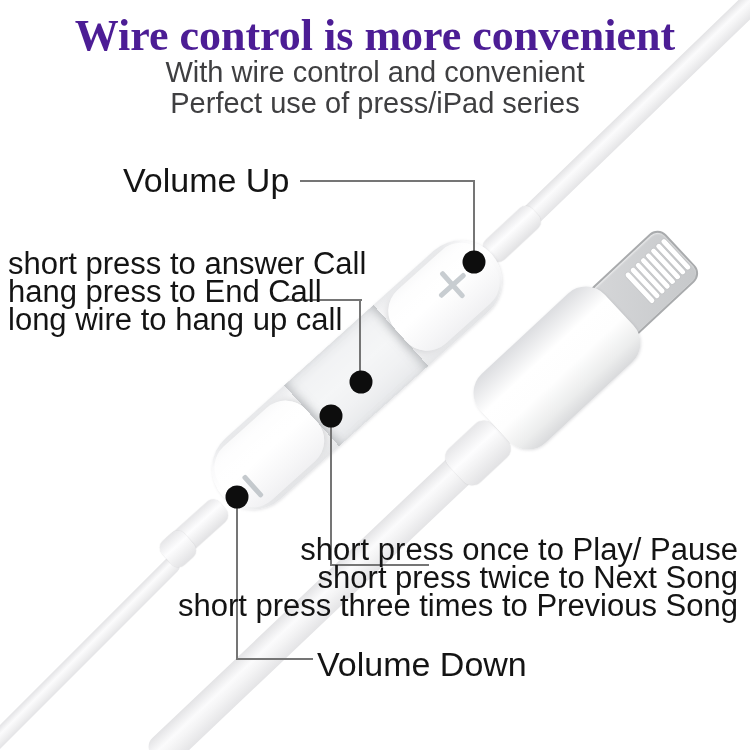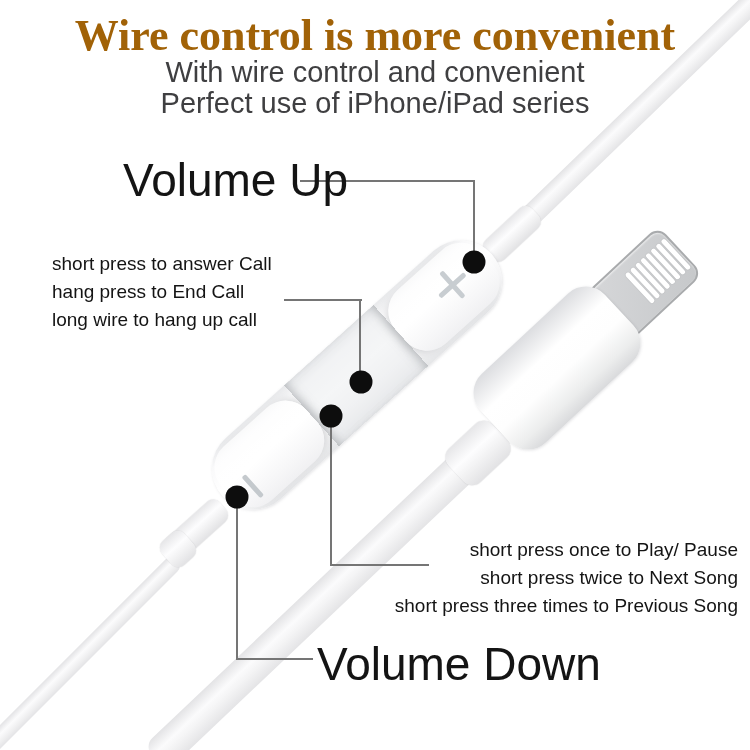--- a/index.html
+++ b/index.html
@@ -5,27 +5,27 @@
   html,body{margin:0;padding:0;background:#fff;}
   #stage{
     position:relative;width:750px;height:750px;overflow:hidden;background:#ffffff;
     font-family:"Liberation Sans",sans-serif;
   }
   .abs{position:absolute;}
   
   .title{
     left:0;right:0;top:12px;text-align:center;white-space:nowrap;
     font-family:"Liberation Serif",serif;font-weight:700;font-size:44px;line-height:48px;
-    color:#a16207;
+    color:#4c1d95;
   }
   .subtitle{left:0;right:0;top:57px;text-align:center;color:#3f3f41;
     font-size:29px;line-height:31px;white-space:nowrap;}
   .subtitle div{height:31px;}
-  .big-label{font-size:46px;line-height:38px;color:#141414;white-space:nowrap;}
-  .small-block{font-size:19px;line-height:28px;color:#141414;white-space:nowrap;margin-left:44px;}
+  .big-label{font-size:34px;line-height:38px;color:#141414;white-space:nowrap;}
+  .small-block{font-size:31px;line-height:28px;color:#141414;white-space:nowrap;}
   
   .cline{background:#757575;}
   .dot{width:23px;height:23px;border-radius:50%;background:#0d0d0d;transform:translate(-50%,-50%);}
   
   .cable{
     border-radius:12px;transform-origin:center;
     background:linear-gradient(180deg,#e3e3e5 0%,#fbfbfc 38%,#f4f4f5 60%,#e4e4e6 100%);
   }
   .collar{
     transform-origin:center;border-radius:9px;
@@ -122,21 +122,21 @@
 
   <div class="abs dot" style="left:474px;top:262px;"></div>
   <div class="abs dot" style="left:361px;top:382px;"></div>
   <div class="abs dot" style="left:331px;top:416px;"></div>
   <div class="abs dot" style="left:237px;top:497px;"></div>
 
   <div class="abs title">Wire control is more convenient</div>
 
   <div class="abs subtitle">
     <div>With wire control and convenient</div>
-    <div>Perfect use of iPhone/iPad series</div>
+    <div>Perfect use of press/iPad series</div>
   </div>
 
   <div class="abs big-label" style="left:123px;top:161px;">Volume Up</div>
 
   <div class="abs small-block" style="left:8px;top:250px;">
     <div>short press to answer Call</div>
     <div>hang press to End Call</div>
     <div>long wire to hang up call</div>
   </div>
 

